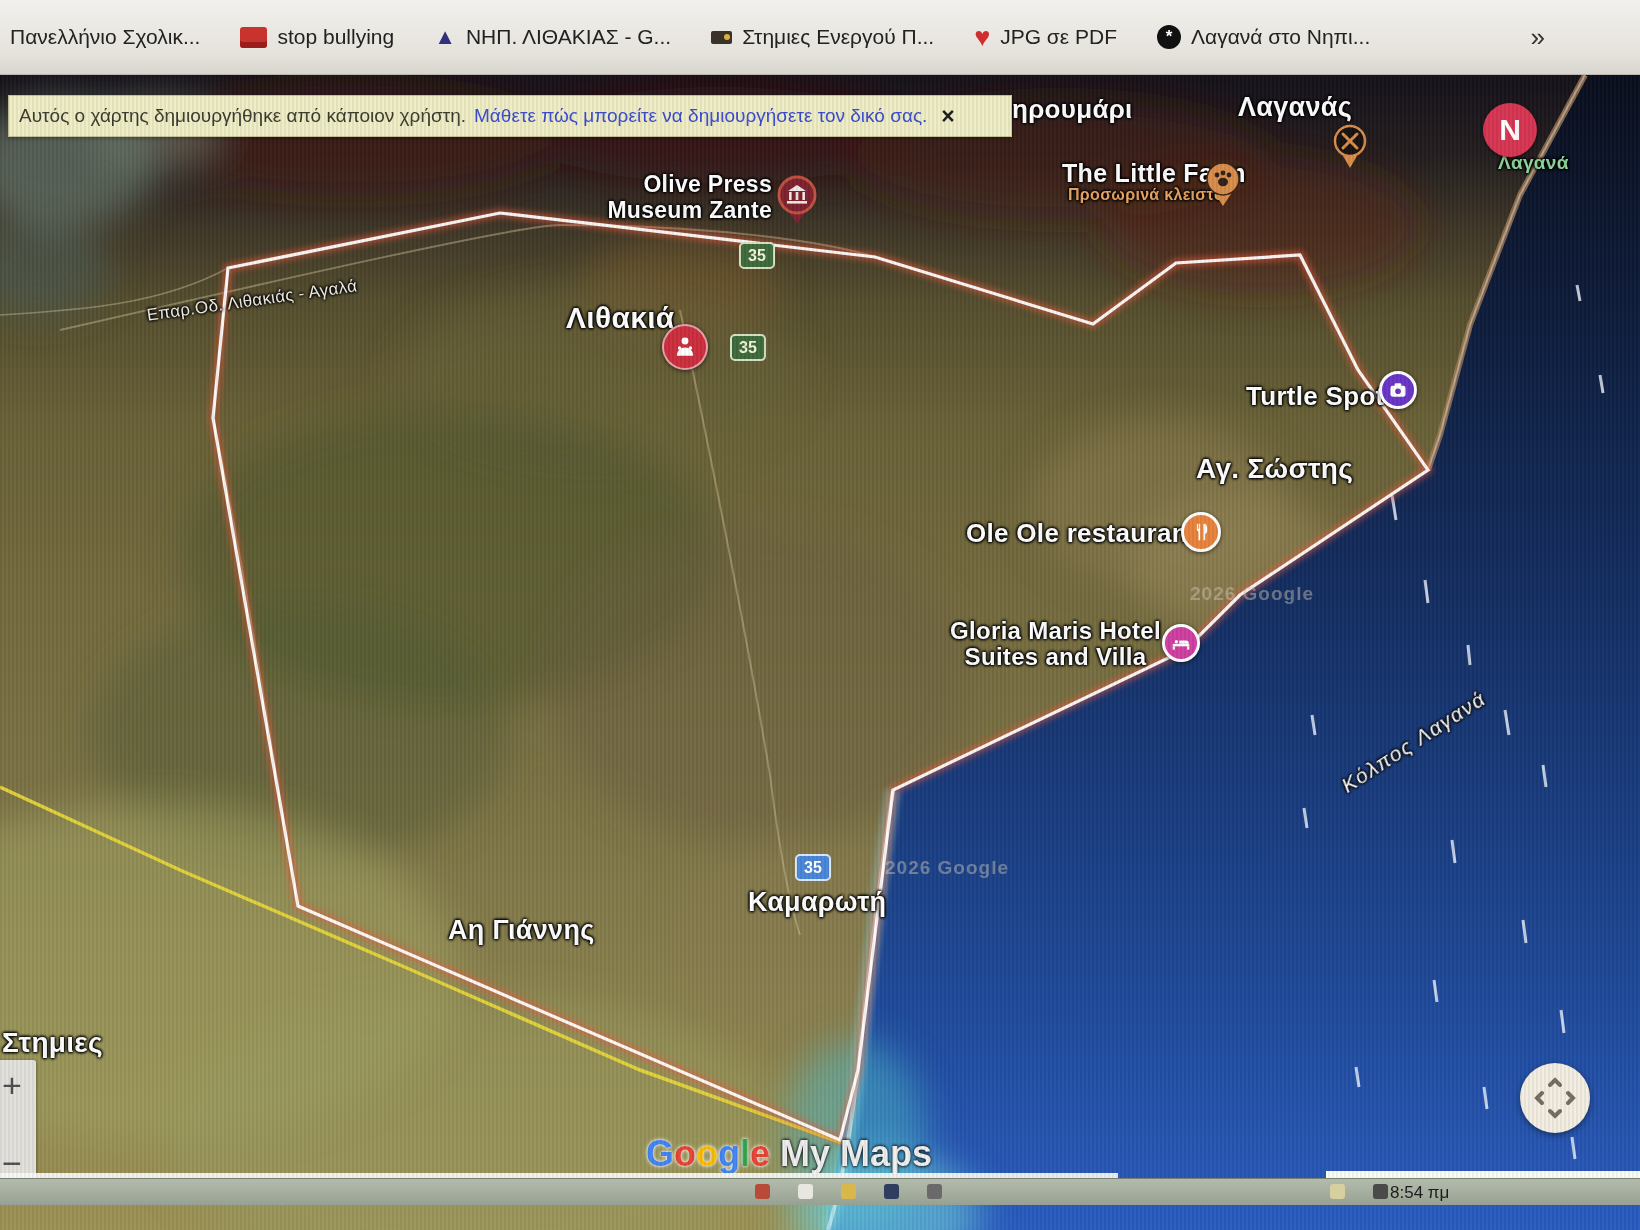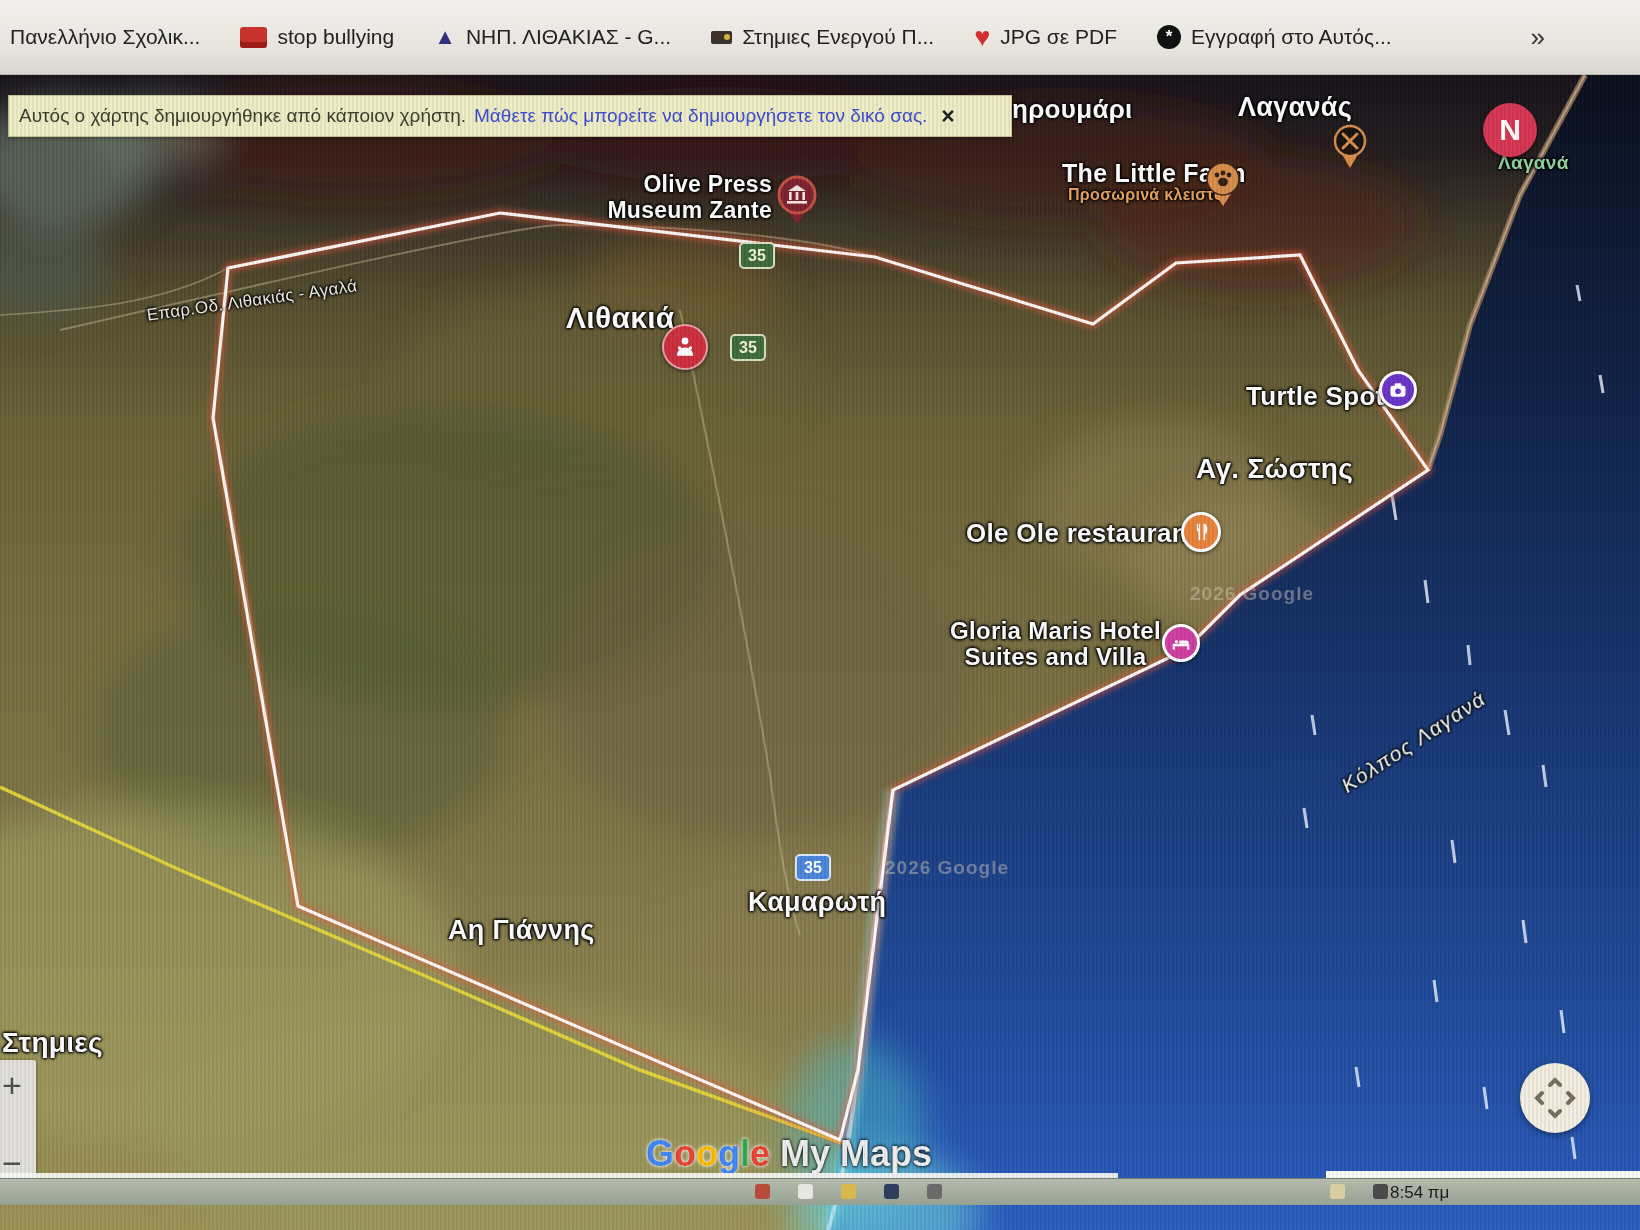--- a/index.html
+++ b/index.html
@@ -108,21 +108,21 @@
     <div class="bmitem">
       <span class="ic-mini"></span>
       <span class="lbl">Στημιες Ενεργού Π...</span>
     </div>
     <div class="bmitem">
       <span class="ic-heart">♥</span>
       <span class="lbl">JPG σε PDF</span>
     </div>
     <div class="bmitem">
       <span class="ic-round">*</span>
-      <span class="lbl">Εγγραφή στο Αυτός...</span>
+      <span class="lbl">Λαγανά στο Νηπι...</span>
     </div>
     <span class="bm-chevron">»</span>
   </div>
 
   <div class="map">
 
     <svg class="art" width="1640" height="1155" viewBox="0 0 1640 1155">
       <defs>
         <linearGradient id="landG" x1="0" y1="0" x2="0" y2="1">
           <stop offset="0" stop-color="#16121a"></stop>

